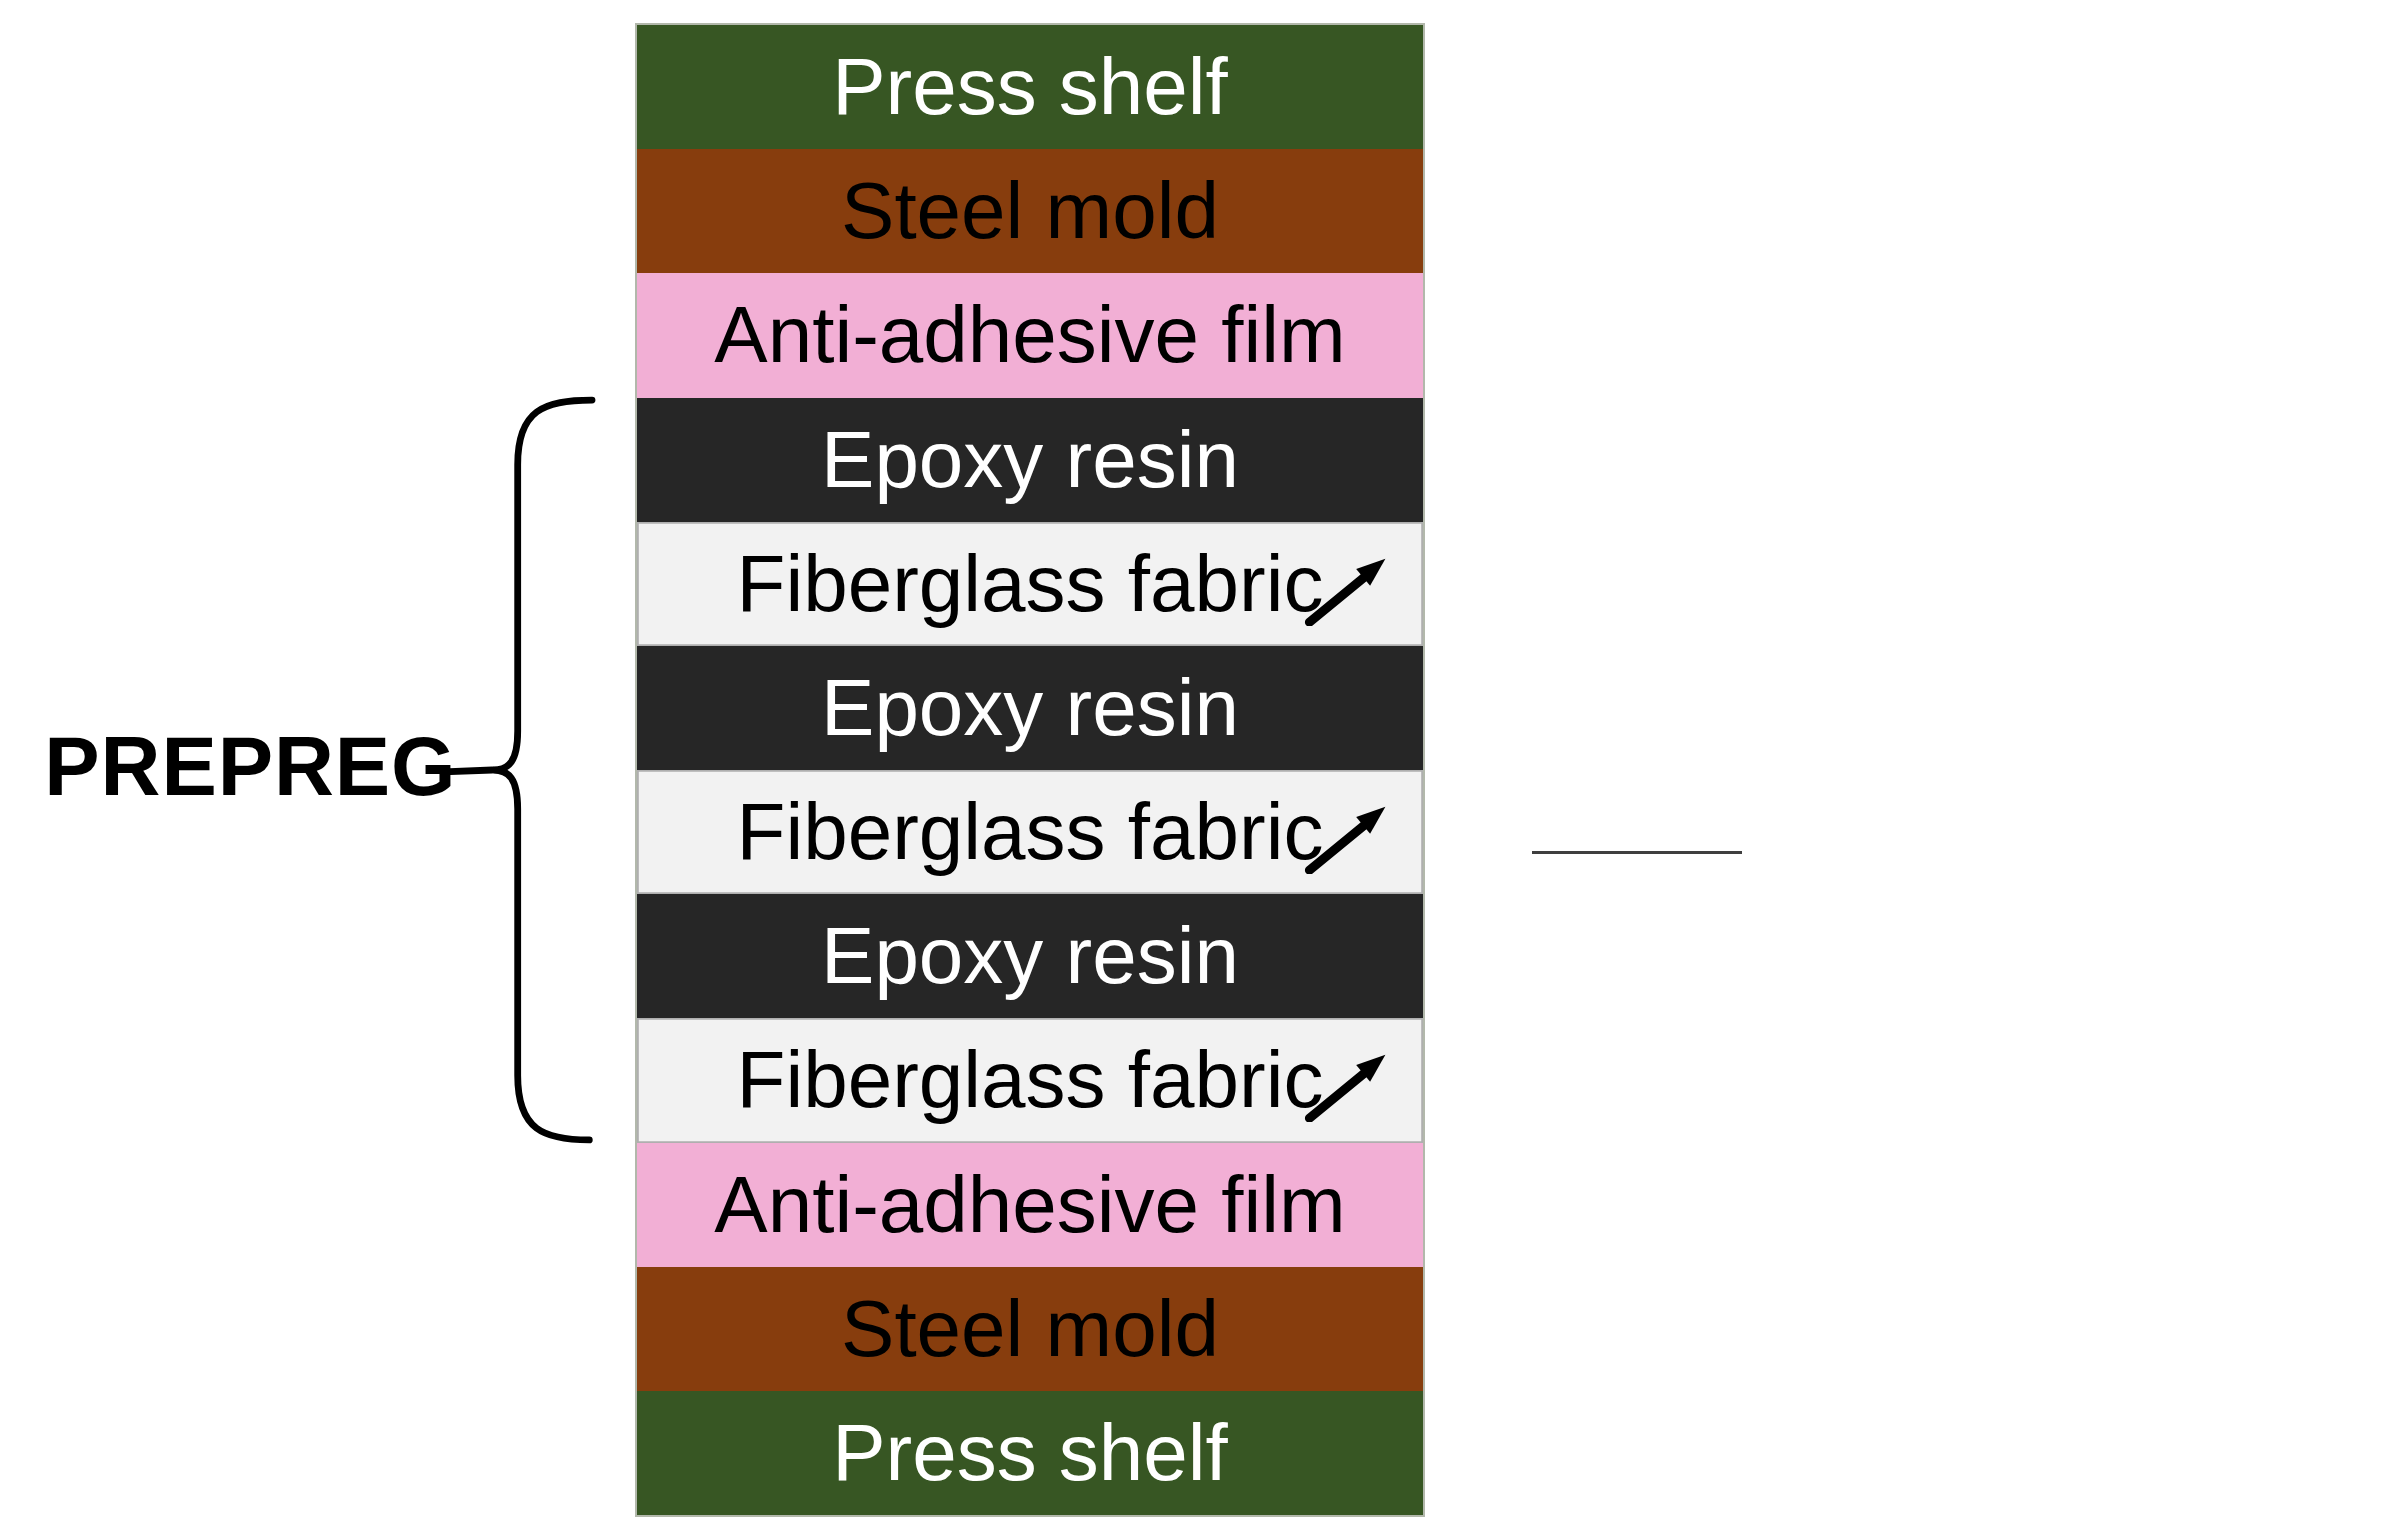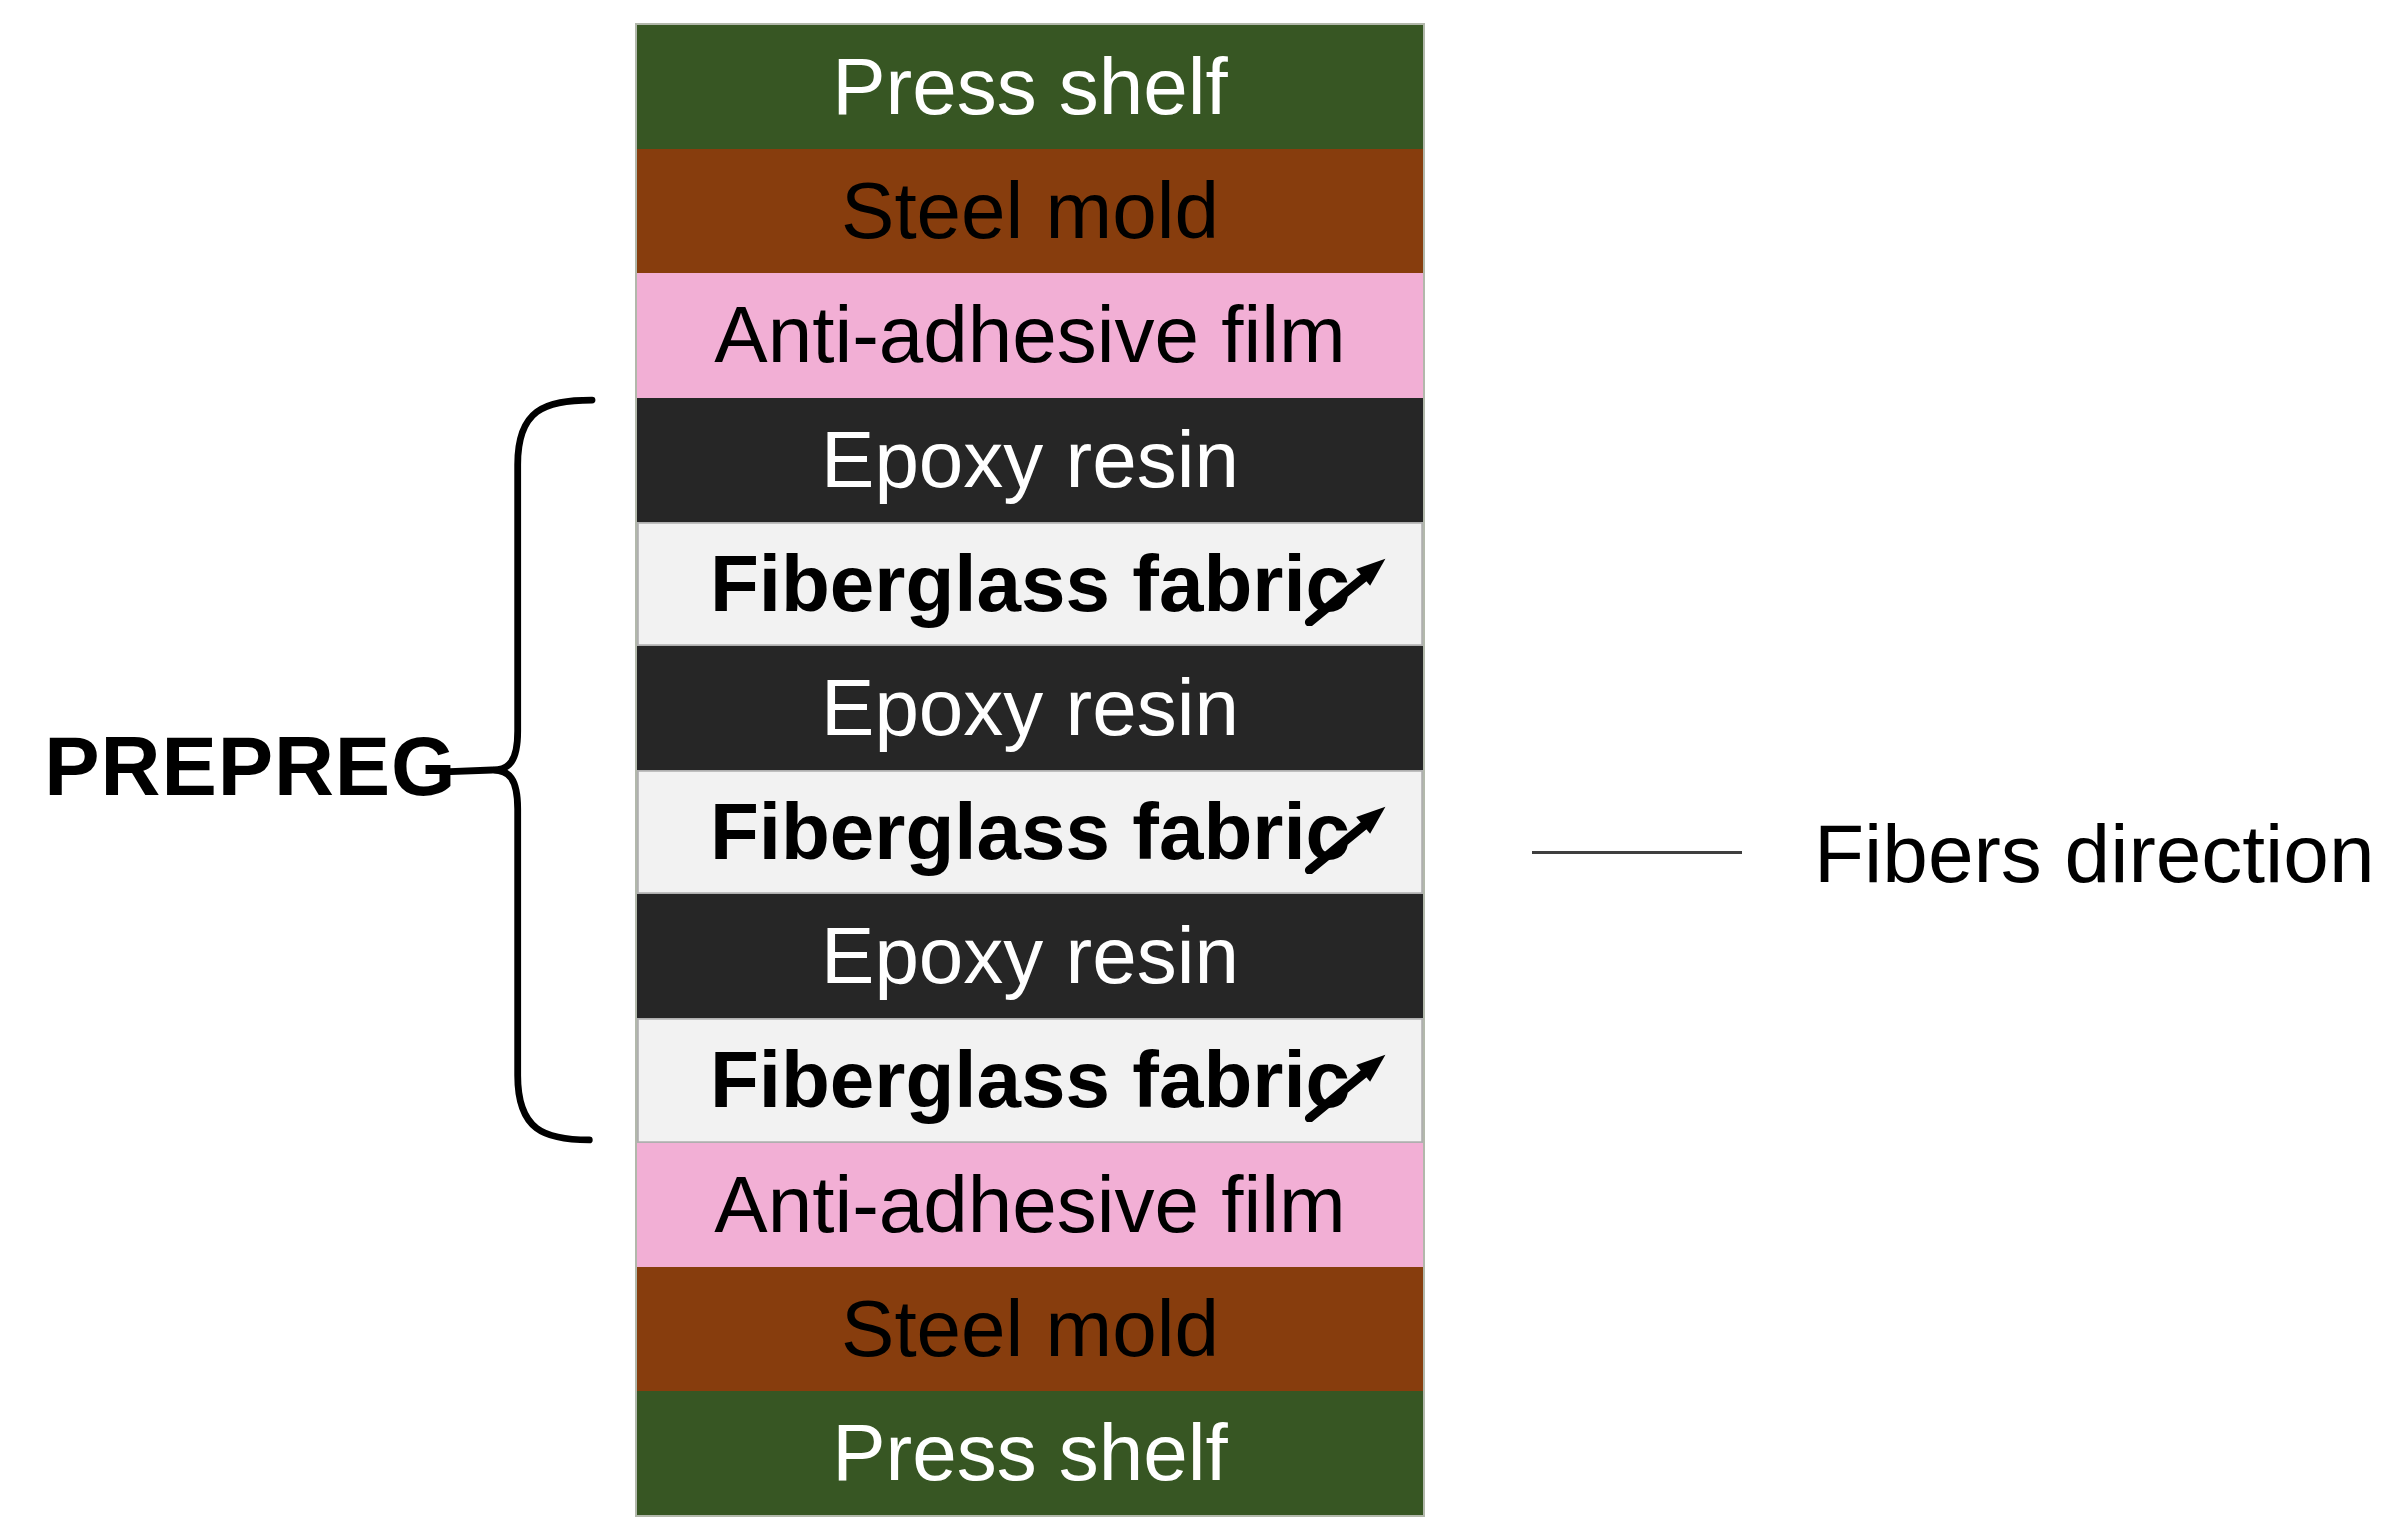--- a/index.html
+++ b/index.html
@@ -26,21 +26,20 @@
   }
   .layer {
     position: relative;
     flex: 1 1 0;
     display: flex;
     align-items: center;
     justify-content: center;
   }
   .layer.fiberglass {
     box-shadow: inset 0 0 0 1.8px rgba(120,120,120,0.55);
-    font-weight: bold;
   }
   .layer-label {
     font-size: 80px;
     line-height: 1;
     white-space: nowrap;
   }
   .fiber-arrow {
     position: absolute;
     right: 34px;
     top: 33px;
@@ -172,16 +171,15 @@
 
   </div>
 
   <div class="layer" style="background: rgb(55, 86, 35); color: rgb(255, 255, 255);">
     <span class="layer-label">Press shelf</span>
 
   </div>
 </div>
 
   <div class="fibers-line"></div>
-  <div class="fibers-label">Fibers direction</div>
 
 </div>
 
 
 </body></html>

